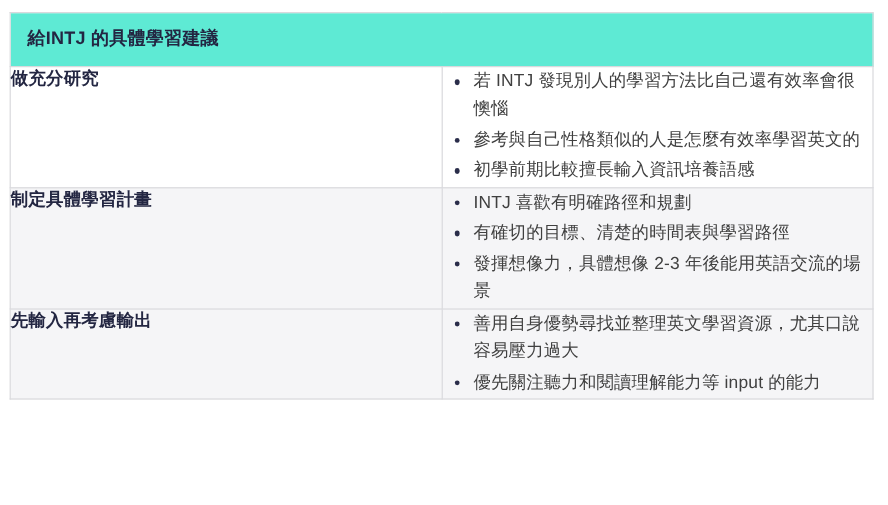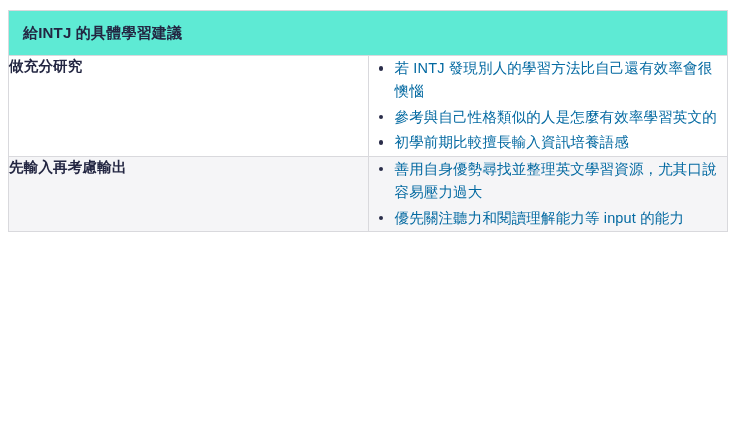--- a/index.html
+++ b/index.html
@@ -81,21 +81,21 @@
 
   ul.bullets {
     margin: 0;
     padding: 0 0 0 26px;
     list-style: none;
   }
   ul.bullets li {
     position: relative;
     font-size: 14.5px;
     line-height: 1.62;
-    color: #0369a1;
+    color: #404040;
     padding: 1px 0 1px 0;
     letter-spacing: 0.15px;
   }
   ul.bullets li::before {
     content: "";
     position: absolute;
     left: -16px;
     top: 10px;
     width: 4.5px;
     height: 4.5px;
@@ -120,20 +120,30 @@
           <td class="topic-cell">做充分研究</td>
           <td class="detail-cell">
             <ul class="bullets">
               <li>若 INTJ 發現別人的學習方法比自己還有效率會很懊惱</li>
               <li>參考與自己性格類似的人是怎麼有效率學習英文的</li>
               <li>初學前期比較擅長輸入資訊培養語感</li>
             </ul>
           </td>
         </tr>
 
+        <tr class="row-shaded">
+          <td class="topic-cell">制定具體學習計畫</td>
+          <td class="detail-cell">
+            <ul class="bullets">
+              <li>INTJ 喜歡有明確路徑和規劃</li>
+              <li>有確切的目標、清楚的時間表與學習路徑</li>
+              <li>發揮想像力，具體想像 2-3 年後能用英語交流的場景</li>
+            </ul>
+          </td>
+        </tr>
 
 
         <tr class="row-shaded">
           <td class="topic-cell">先輸入再考慮輸出</td>
           <td class="detail-cell">
             <ul class="bullets">
               <li>善用自身優勢尋找並整理英文學習資源，尤其口說容易壓力過大</li>
               <li>優先關注聽力和閱讀理解能力等 input 的能力</li>
 
             </ul>

